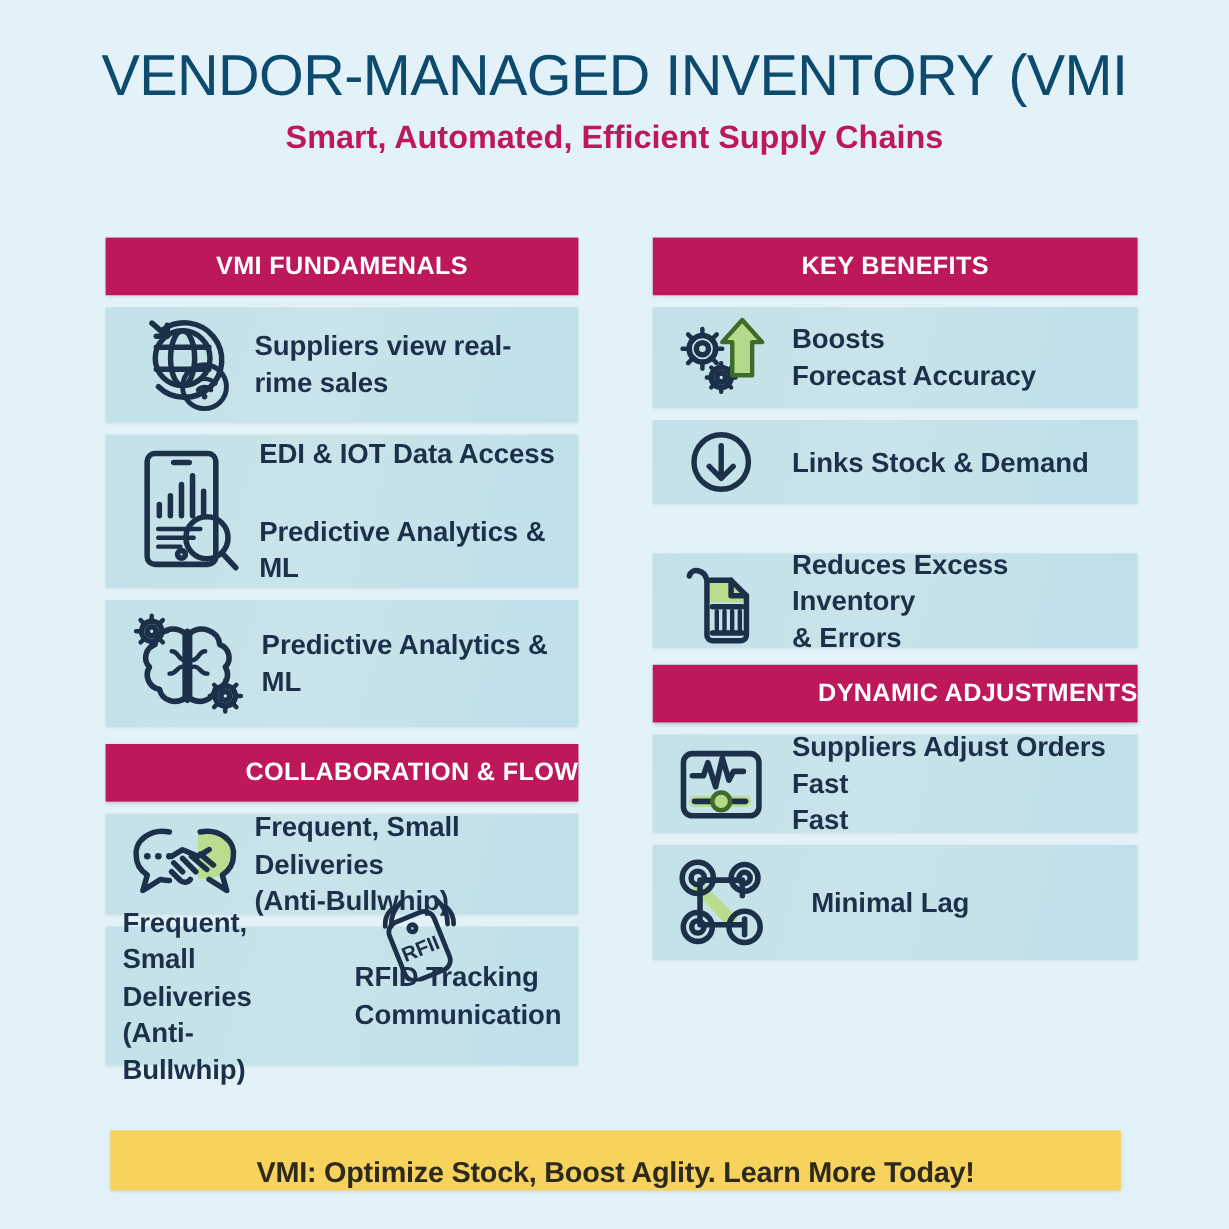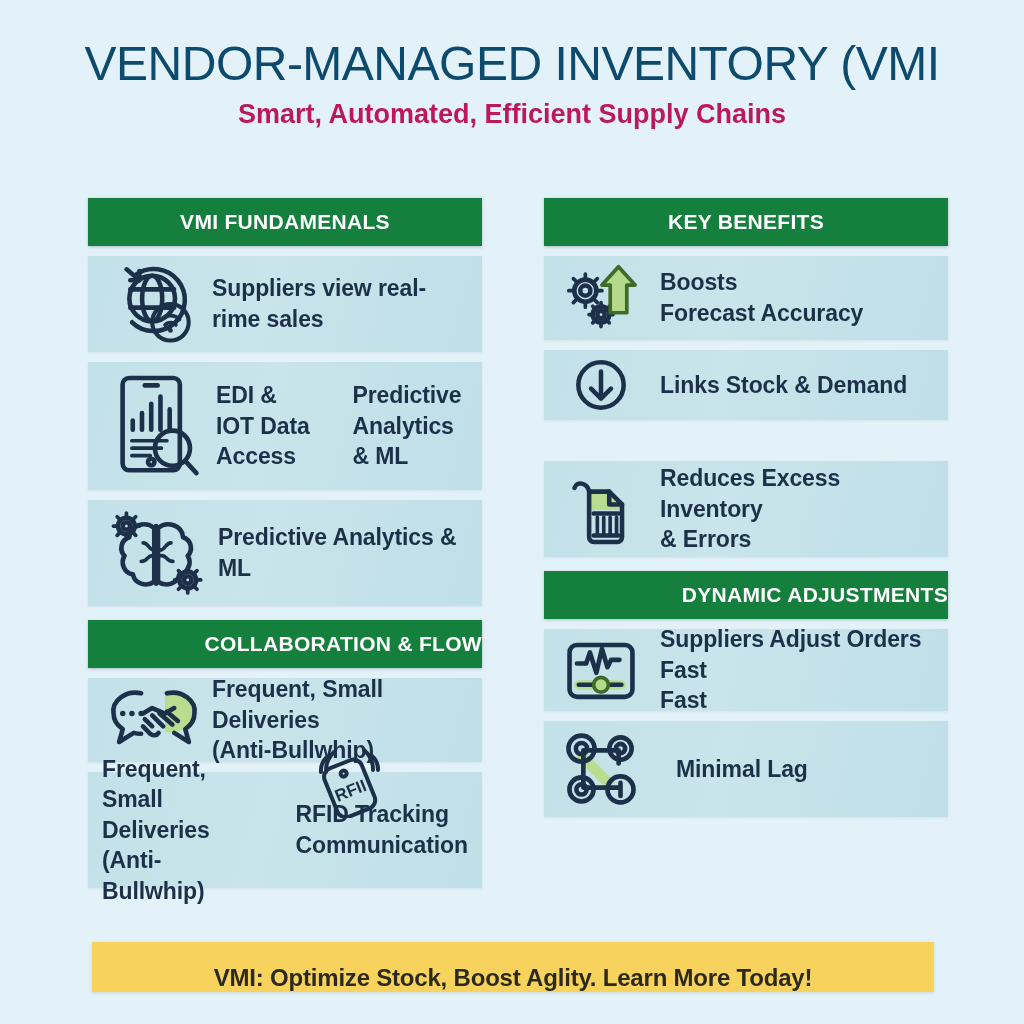--- a/index.html
+++ b/index.html
@@ -48,21 +48,21 @@
     column-gap: 52px;
   }
   .column {
     width: 404px;
   }
 
   
   .section { margin-bottom: 14px; }
 
   .section-header {
-    background: #15803d;
+    background: #be185d;
     color: #ffffff;
     font-size: 21px;
     font-weight: bold;
     letter-spacing: 0.3px;
     height: 48px;
     line-height: 48px;
     box-shadow: 0 1px 3px rgba(20,40,60,0.25);
     overflow: hidden;
     white-space: nowrap;
   }
@@ -97,21 +97,21 @@
     letter-spacing: -0.1px;
   }
 
   
   .lc1 { width: 394px; height: 96px; padding: 0 14px; }
   .lc1 .icon-slot { width: 104px; height: 80px; }
   .lc1 .txt { margin-left: 6px; max-width: 260px; }
 
   .lc2 { width: 394px; height: 128px; padding: 0 14px; }
   .lc2 .icon-slot { width: 104px; height: 112px; }
-  .lc2 .txt-stack { margin-left: 10px; display: flex; gap: 34px; }
+  .lc2 .txt-stack { margin-left: 10px; display: flex; flex-direction: column; gap: 34px; }
 
   .lc3 { width: 394px; height: 106px; padding: 0 14px; }
   .lc3 .icon-slot { width: 112px; height: 94px; }
   .lc3 .txt { margin-left: 4px; }
 
   .lc4 { width: 394px; height: 84px; padding: 0 14px; }
   .lc4 .icon-slot { width: 104px; height: 72px; }
   .lc4 .txt { margin-left: 6px; }
 
   .lc5 { width: 394px; height: 116px; padding: 0 14px; align-items: center; }
@@ -122,21 +122,21 @@
   .rc { width: 404px; padding: 0 14px; }
   .rc .icon-slot { width: 86px; }
   .rc .txt { margin-left: 16px; }
 
   .rc1 { height: 78px; }
   .rc1 .icon-slot { height: 66px; }
   .rc2 { height: 84px; }
   .rc2 .icon-slot { height: 72px; }
   .rc3 { height: 70px; }
   .rc3 .icon-slot { height: 60px; }
-  .rc4 { height: 96px; margin-top: 41px; }
+  .rc4 { height: 79px; margin-top: 41px; }
   .rc4 .icon-slot { height: 76px; }
   .rc5 { height: 82px; }
   .rc5 .icon-slot { height: 70px; }
   .rc6 { height: 96px; }
   .rc6 .icon-slot { height: 84px; }
   .rc6 .txt-stack { margin-left: 16px; display: flex; flex-direction: column; gap: 18px; }
 
   
   .rfid-float {
     position: absolute;

